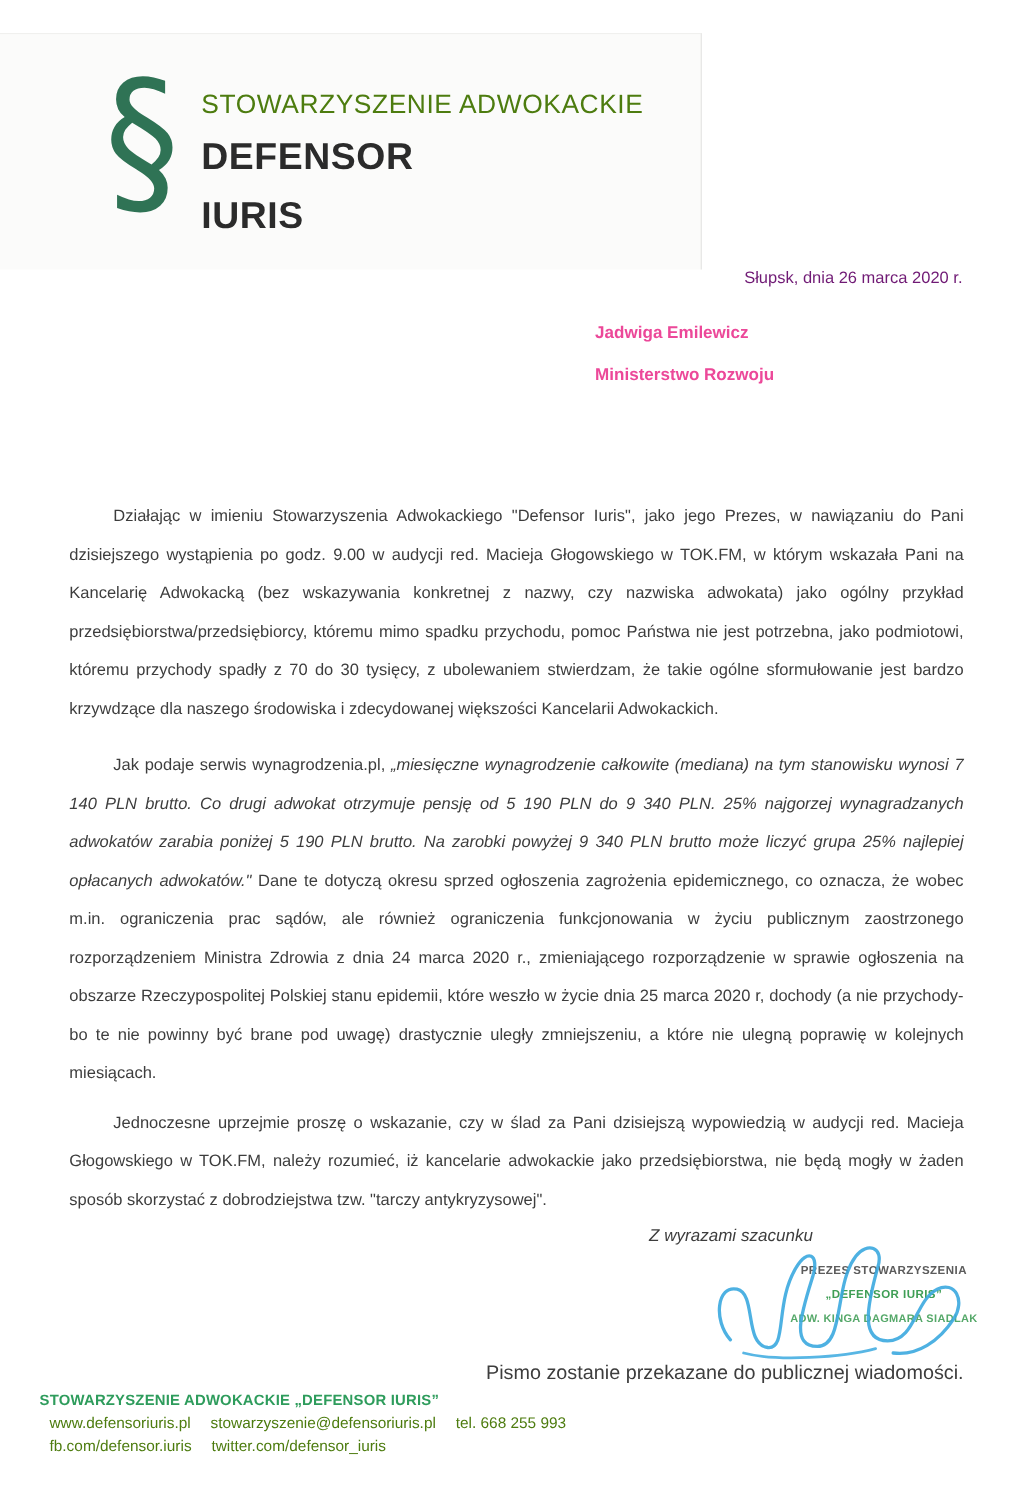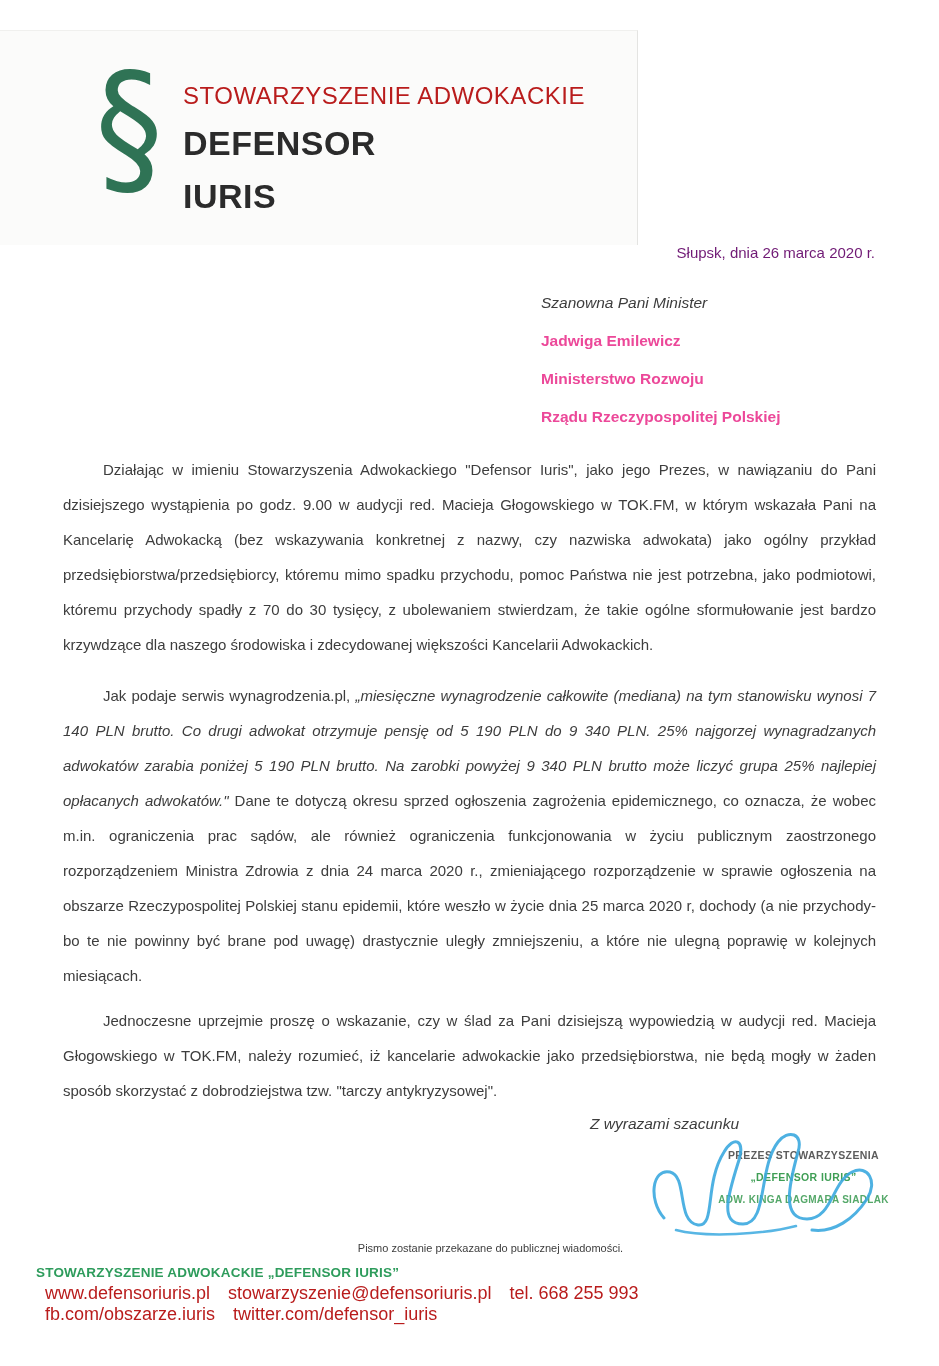--- a/index.html
+++ b/index.html
@@ -62,55 +62,53 @@
   .stamp{
     position:absolute;right:-55px;top:14px;width:255px;
     text-align:center;line-height:11px;
   }
   .stamp-line1{font-size:10.5px;font-weight:bold;letter-spacing:0.4px;color:#5c5c5c;margin-bottom:11px;}
   .stamp-line2{font-size:10.5px;font-weight:bold;letter-spacing:0.4px;margin-bottom:11px;}
   .stamp-line3{font-size:10px;font-weight:bold;letter-spacing:0.3px;}
   .signature-svg{position:absolute;right:-20px;top:-14px;}
   .note-line{
     margin-top:12px;padding-left:42px;
-    font-size:11px;line-height:20px;text-align:center;
+    font-size:18px;line-height:20px;text-align:right;
   }
   
   .footer{
     position:absolute;left:36px;right:0;top:1262px;
     background:#ffffff;
   }
-  .footer-line{line-height:21px;font-size:18px;color:#b91c1c;}
+  .footer-line{line-height:21px;font-size:14px;color:#4d7c0f;}
   .footer-line1{font-size:13.5px;font-weight:bold;letter-spacing:0.2px;}
   .footer-line2{font-size:13.5px;font-weight:bold;color:#2b2b2b;}
   .footer-line .seg{margin:0 9px;}
 </style>
 </head>
 <body>
 
 <div id="page">
 
   <div class="scan-artifact"></div>
 
   <div class="logo">
     <div class="logo-symbol" style="color:#2F7355;">§</div>
     <div class="logo-text">
-      <div class="logo-line1" style="color:#b91c1c;">STOWARZYSZENIE ADWOKACKIE</div>
+      <div class="logo-line1" style="color:#4d7c0f;">STOWARZYSZENIE ADWOKACKIE</div>
       <div class="logo-line2">DEFENSOR</div>
       <div class="logo-line3 logo-line2">IURIS</div>
     </div>
   </div>
 
   <div class="date-line">Słupsk, dnia 26 marca 2020 r.</div>
 
   <div class="recipient">
-    <div class="salutation">Szanowna Pani Minister</div>
     <div class="bold">Jadwiga Emilewicz</div>
     <div class="bold">Ministerstwo Rozwoju</div>
-    <div class="bold">Rządu Rzeczypospolitej Polskiej</div>
   </div>
 
   <div class="body-flow">
 
     <p class="p1">Działając w imieniu Stowarzyszenia Adwokackiego "Defensor Iuris",  jako jego Prezes, w nawiązaniu do Pani dzisiejszego wystąpienia po godz. 9.00 w audycji red. Macieja Głogowskiego w TOK.FM, w którym wskazała Pani na Kancelarię Adwokacką (bez wskazywania konkretnej z nazwy, czy nazwiska adwokata) jako ogólny przykład przedsiębiorstwa/przedsiębiorcy, któremu mimo spadku przychodu, pomoc Państwa nie jest potrzebna, jako podmiotowi, któremu przychody spadły z 70 do 30 tysięcy, z ubolewaniem stwierdzam, że takie ogólne sformułowanie jest bardzo krzywdzące dla naszego środowiska i zdecydowanej większości Kancelarii Adwokackich.</p>
 
     <p class="p2"><span>Jak podaje serwis wynagrodzenia.pl, </span><span class="quote-italic">„miesięczne wynagrodzenie całkowite (mediana) na tym stanowisku wynosi 7 140 PLN brutto. Co drugi adwokat otrzymuje pensję od 5 190 PLN do 9 340 PLN. 25% najgorzej wynagradzanych adwokatów zarabia poniżej 5 190 PLN brutto. Na zarobki powyżej 9 340 PLN brutto może liczyć grupa 25% najlepiej opłacanych adwokatów." </span><span> Dane te dotyczą okresu sprzed ogłoszenia zagrożenia epidemicznego, co oznacza, że wobec m.in. ograniczenia prac sądów, ale również ograniczenia funkcjonowania w życiu publicznym zaostrzonego rozporządzeniem Ministra Zdrowia z dnia 24 marca 2020 r.,  zmieniającego rozporządzenie w sprawie ogłoszenia na obszarze Rzeczypospolitej Polskiej stanu epidemii, które weszło w życie dnia 25 marca 2020 r, dochody (a nie przychody-  bo te nie powinny być brane pod uwagę) drastycznie uległy zmniejszeniu, a które nie ulegną poprawię w kolejnych miesiącach.</span></p>
 
     <p class="p3">Jednoczesne uprzejmie proszę o wskazanie, czy w ślad za Pani dzisiejszą wypowiedzią w audycji red. Macieja Głogowskiego w TOK.FM, należy rozumieć, iż kancelarie adwokackie jako przedsiębiorstwa, nie będą mogły w żaden sposób skorzystać z dobrodziejstwa tzw. "tarczy antykryzysowej".</p>
 
@@ -130,16 +128,16 @@
         <path d="M30,108 C60,116 120,112 150,104" fill="none" stroke="#3BA9DF" stroke-width="2.5" stroke-linecap="round" opacity="0.85"></path>
       </svg>
     </div>
 
     <div class="note-line">Pismo zostanie przekazane do publicznej wiadomości.</div>
   </div>
 
   <div class="footer">
     <div class="footer-line footer-line1" style="color:#2E9C5C;">STOWARZYSZENIE ADWOKACKIE „DEFENSOR IURIS”</div>
     <div class="footer-line"><span class="seg">www.defensoriuris.pl</span><span class="seg">stowarzyszenie@defensoriuris.pl</span><span class="seg">tel. 668 255 993</span></div>
-    <div class="footer-line"><span class="seg">fb.com/obszarze.iuris</span><span class="seg">twitter.com/defensor_iuris</span></div>
+    <div class="footer-line"><span class="seg">fb.com/defensor.iuris</span><span class="seg">twitter.com/defensor_iuris</span></div>
   </div>
 
 </div>
 
 </body></html>

